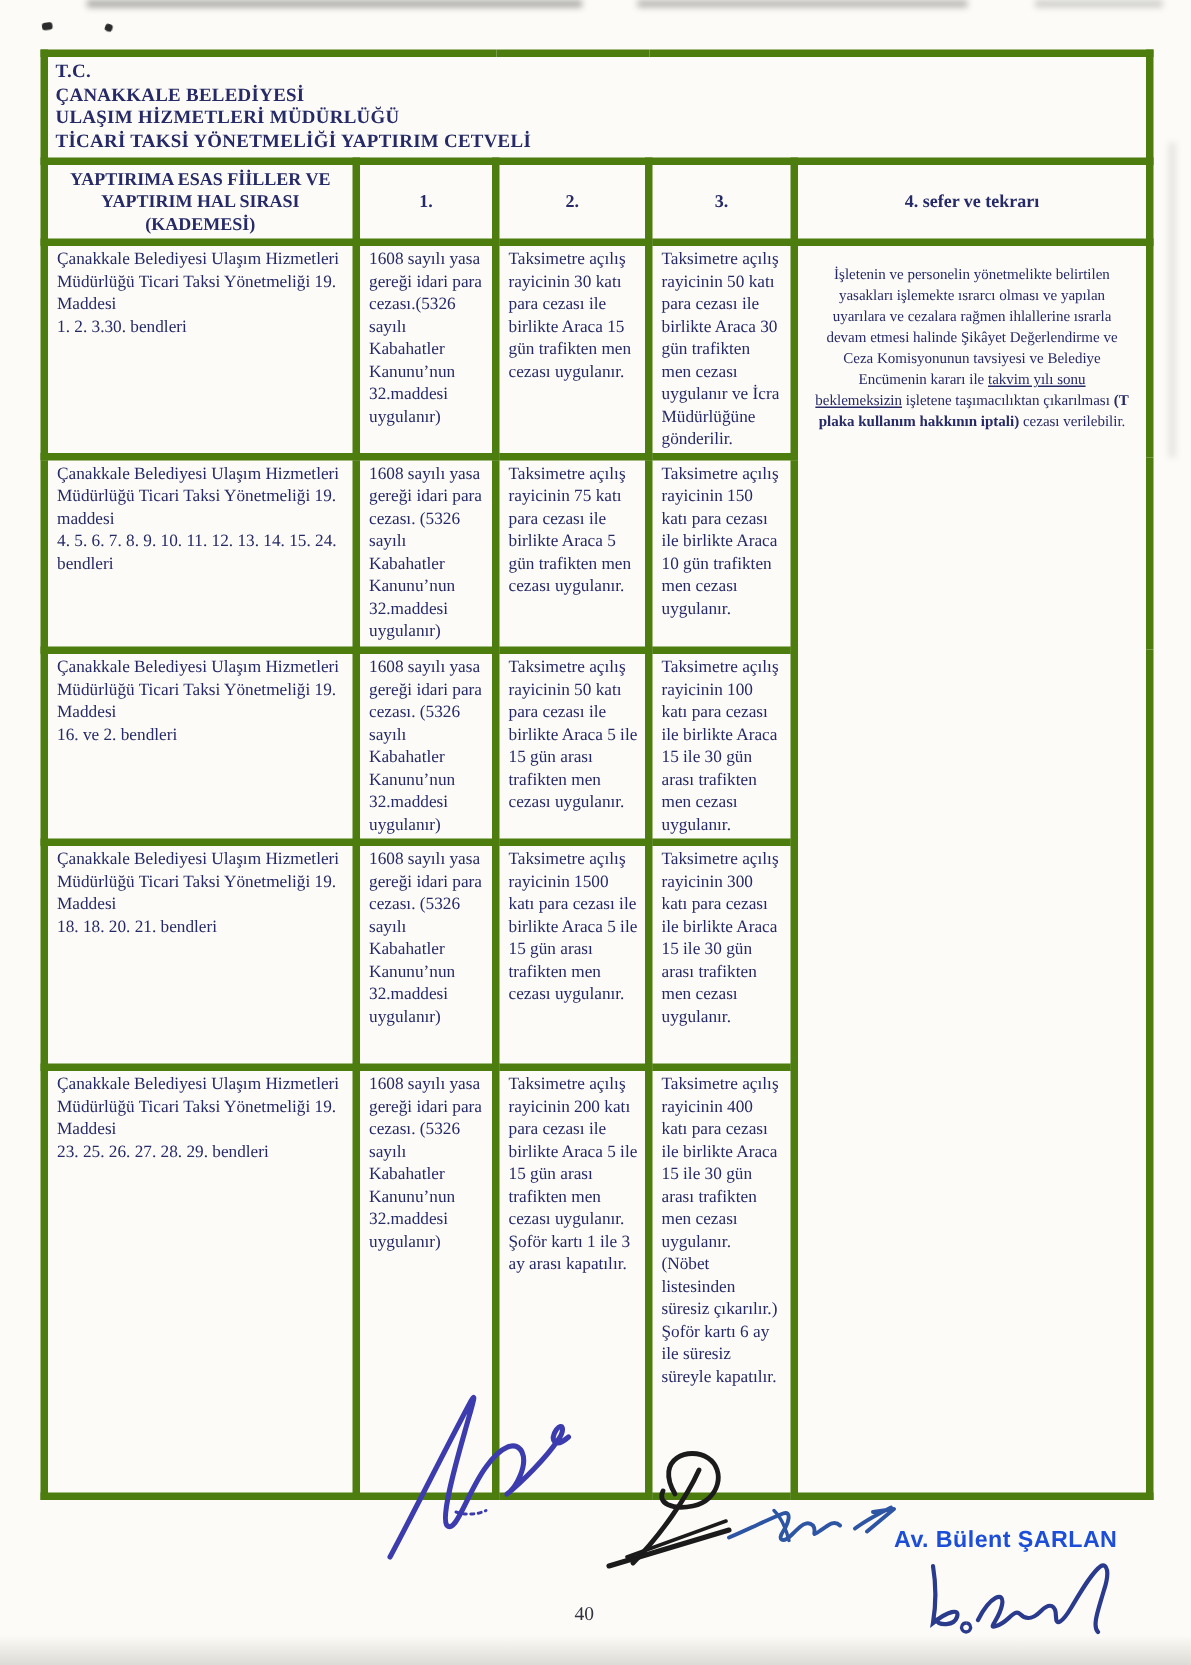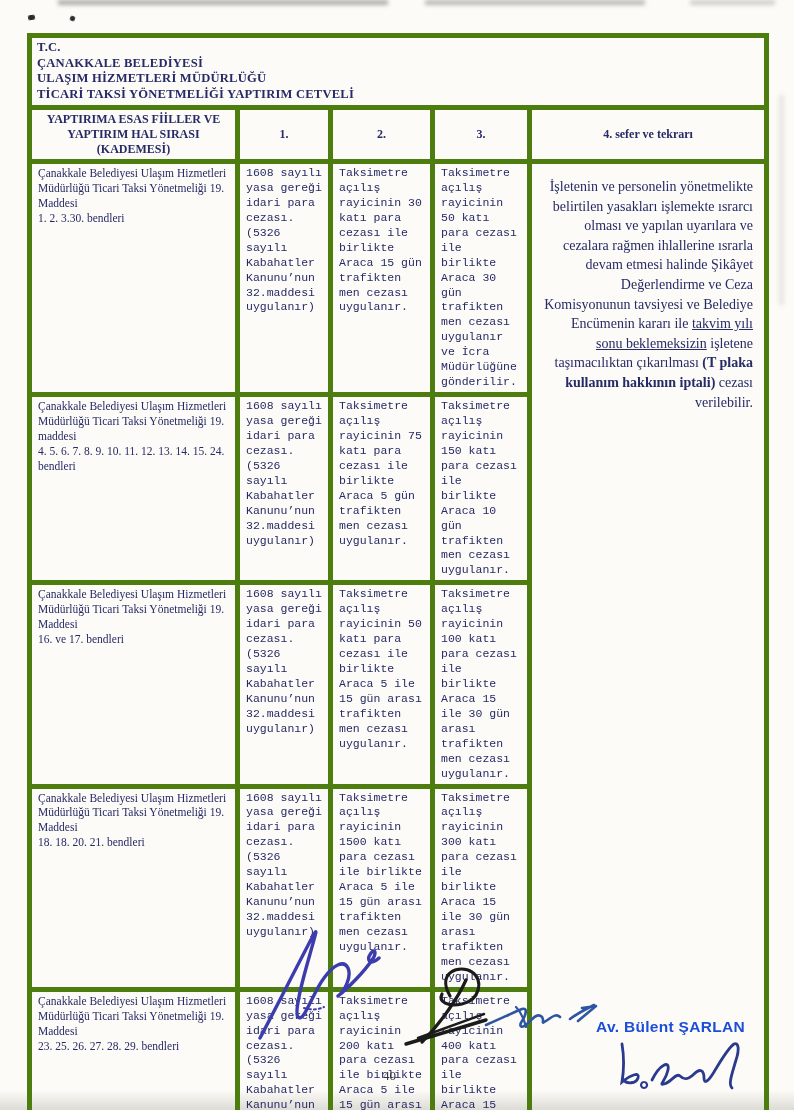--- a/index.html
+++ b/index.html
@@ -28,22 +28,22 @@
     font-size:11.5px; line-height:1.3; text-align:left; font-weight:normal;
   }
   tr.title-row { height:72px; }
   .title-cell { text-align:center; vertical-align:middle; padding:3px 0 5px 0; }
   .title-cell div { font-weight:bold; font-size:12.6px; line-height:1.25; letter-spacing:0.2px; }
   tr.header-row { height:46px; }
   th.colhead { text-align:center; vertical-align:middle; font-weight:bold; font-size:12px; line-height:1.25; padding:2px 8px;margin-top:45px; }
   tr.r1 { height:135px; } tr.r2 { height:107px; } tr.r3 { height:110px; }
   tr.r4 { height:150px; } tr.r5 { height:286px; }
   td.offense-cell { padding-left:6px; padding-right:4px;margin-left:29px; }
-  td.step-cell { padding-left:6px;font-family:Liberation Mono, monospace; }
-  td.merged-cell { text-align:right; padding:13px 11px 4px 11px; font-size:14px; line-height:1.4; }
+  td.step-cell { padding-left:6px; }
+  td.merged-cell { text-align:center; padding:13px 11px 4px 11px; font-size:10px; line-height:1.4; }
   td.merged-cell .u { text-decoration:underline; }
   td.merged-cell .b { font-weight:bold; }
 
   
   .page-number { position:absolute; left:383px; top:1068px; font-size:13px; color:#333340; }
   .signatory-name {
     position:absolute; left:596px; top:1018px;
     font-family:"Liberation Sans", sans-serif; font-weight:bold;
     font-size:15.5px; color:#1d4ed8; letter-spacing:0.3px; white-space:nowrap;
   }
@@ -104,21 +104,21 @@
         <div>4. 5. 6. 7. 8. 9. 10. 11. 12. 13. 14. 15. 24. bendleri</div>
       </td>
       <td class="step-cell">1608 sayılı yasa gereği idari para cezası. (5326 sayılı Kabahatler Kanunu’nun 32.maddesi uygulanır)</td>
       <td class="step-cell">Taksimetre açılış rayicinin 75 katı para cezası ile birlikte Araca 5 gün trafikten men cezası uygulanır.</td>
       <td class="step-cell">Taksimetre açılış rayicinin 150 katı para cezası ile birlikte Araca 10 gün trafikten men cezası uygulanır.</td>
     </tr>
 
     <tr class="r3">
       <td class="offense-cell">
         <div>Çanakkale Belediyesi Ulaşım Hizmetleri Müdürlüğü Ticari Taksi Yönetmeliği 19. Maddesi</div>
-        <div>16. ve 17. bendleri</div>
+        <div>16. ve 2. bendleri</div>
       </td>
       <td class="step-cell">1608 sayılı yasa gereği idari para cezası. (5326 sayılı Kabahatler Kanunu’nun 32.maddesi uygulanır)</td>
       <td class="step-cell">Taksimetre açılış rayicinin 50 katı para cezası ile birlikte Araca 5 ile 15 gün arası trafikten men cezası uygulanır.</td>
       <td class="step-cell">Taksimetre açılış rayicinin 100 katı para cezası ile birlikte Araca 15 ile 30 gün arası trafikten men cezası uygulanır.</td>
     </tr>
 
     <tr class="r4">
       <td class="offense-cell">
         <div>Çanakkale Belediyesi Ulaşım Hizmetleri Müdürlüğü Ticari Taksi Yönetmeliği 19. Maddesi</div>
         <div>18. 18. 20. 21.  bendleri</div>

